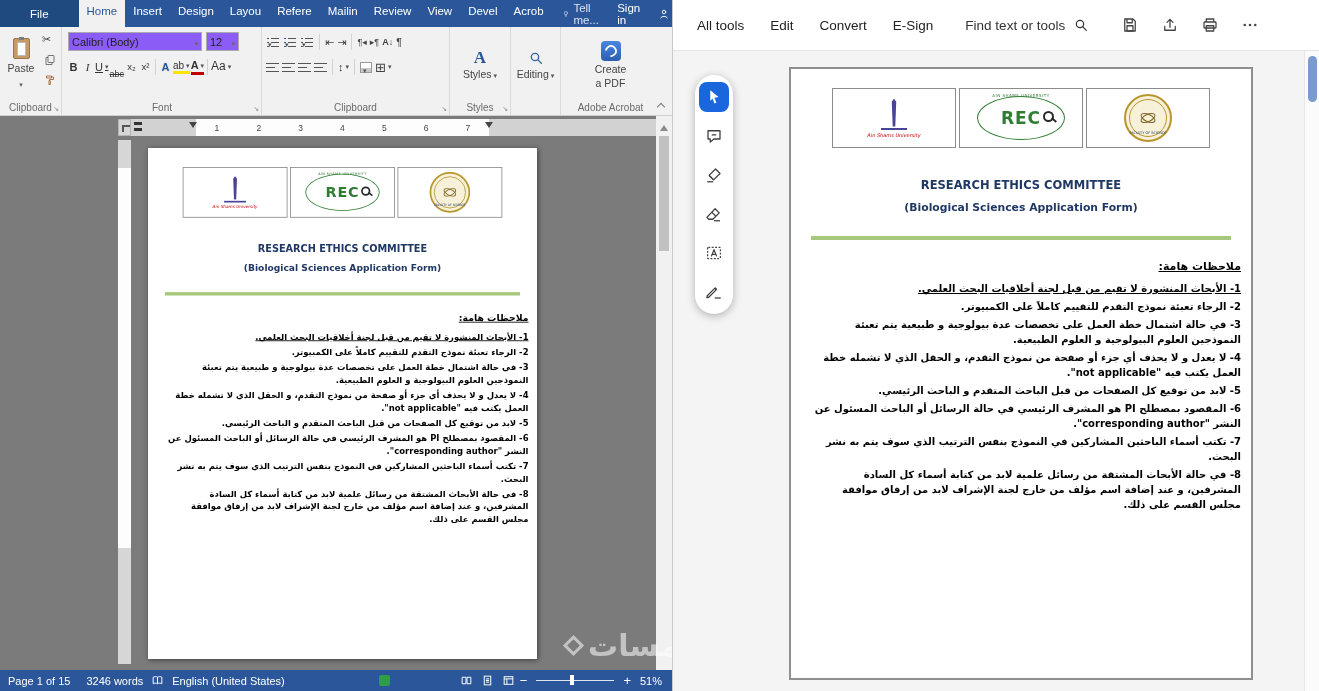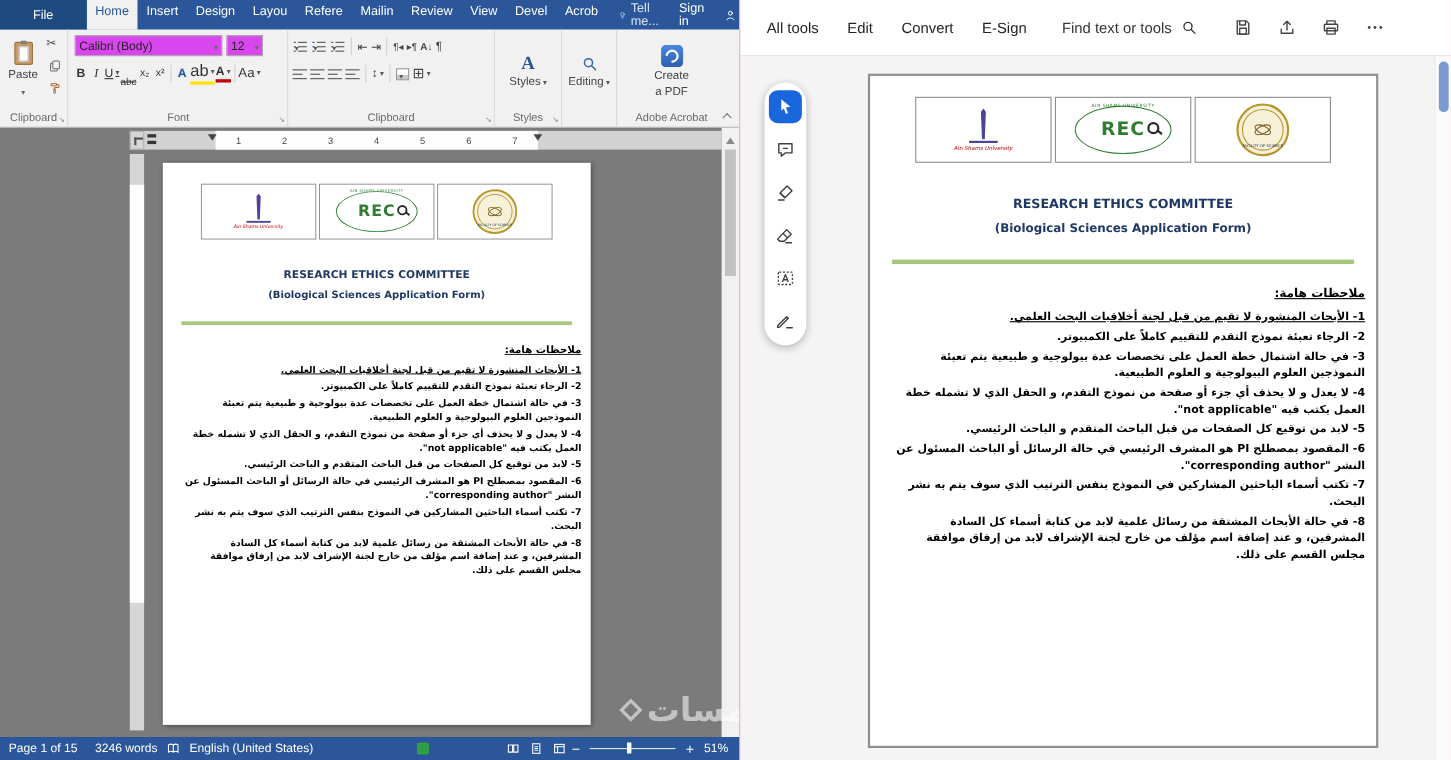--- a/index.html
+++ b/index.html
@@ -23,33 +23,33 @@
   .launch::after{content:"↘";}
   .g-clip{left:0;width:62px;}
   .paste{position:absolute;left:3px;top:4px;width:36px;height:64px;display:flex;flex-direction:column;align-items:center;justify-content:center;gap:3px;}
   .clipicon{width:17px;height:21px;background:#c69a67;border:1px solid #9c7446;border-radius:2px;position:relative;}
   .clipicon::before{content:"";position:absolute;left:3px;top:3px;right:3px;bottom:2px;background:#fff;border:1px solid #bbb;}
   .clipicon::after{content:"";position:absolute;left:5px;top:-2px;width:5px;height:3px;background:#7d7d7d;}
   .clip-mini{position:absolute;left:42px;top:5px;display:flex;flex-direction:column;gap:5px;align-items:center;}
   .mini-btn{width:16px;height:15px;display:grid;place-items:center;font-size:10px;color:#666;}
 
   .g-font{left:63px;width:199px;}
-  .combo{position:absolute;height:19px;background:#d946ef;border:1px solid #ababab;font-size:11px;color:#222;display:flex;align-items:center;justify-content:space-between;padding:0 3px;overflow:hidden;}
+  .combo{position:absolute;height:19px;background:#8b5cf6;border:1px solid #ababab;font-size:11px;color:#222;display:flex;align-items:center;justify-content:space-between;padding:0 3px;overflow:hidden;}
   .c-name{left:5px;top:5px;width:134px;}
   .c-size{left:143px;top:5px;width:33px;}
   .ddc::after{content:"▾";font-size:7px;color:#666;}
   .fontrow{position:absolute;left:4px;top:30px;height:20px;display:flex;align-items:center;gap:1px;}
   .fb{min-width:13px;text-align:center;font-size:11px;color:#333;display:inline-flex;align-items:center;justify-content:center;line-height:1.1;}
   .fb.b0{font-weight:bold;}
   .fb.b1{font-style:italic;font-family:"Liberation Serif",serif;}
   .fb.b2{text-decoration:underline;}
   .fb.b3{text-decoration:line-through;font-size:9px;margin-top:16px;}
   .fb.b4,.fb.b5{font-size:9.5px;}
   .fb.b6{color:#2b579a;font-weight:bold;text-shadow:0 0 2px #bcd3f5;}
-  .fb.b7{font-size:15px;border-bottom:3px solid #ffe400;}
+  .fb.b7{font-size:10px;border-bottom:3px solid #ffe400;}
   .fb.b8{font-weight:bold;border-bottom:3px solid #c00000;}
   .fb.b9{font-size:12px;}
   .dd::after{content:"▾";font-size:7px;color:#555;margin-left:2px;}
   .vdiv{width:1px;height:16px;background:#d2d2d2;margin:0 2px;}
 
   .g-para{left:262px;width:188px;}
   .prow{position:absolute;left:4px;display:flex;align-items:center;gap:3px;height:20px;}
   .prow.r1{top:5px;}.prow.r2{top:30px;}
   .lic{width:14px;height:11px;background:
     linear-gradient(#555,#555) 5px 1px/8px 1px,

